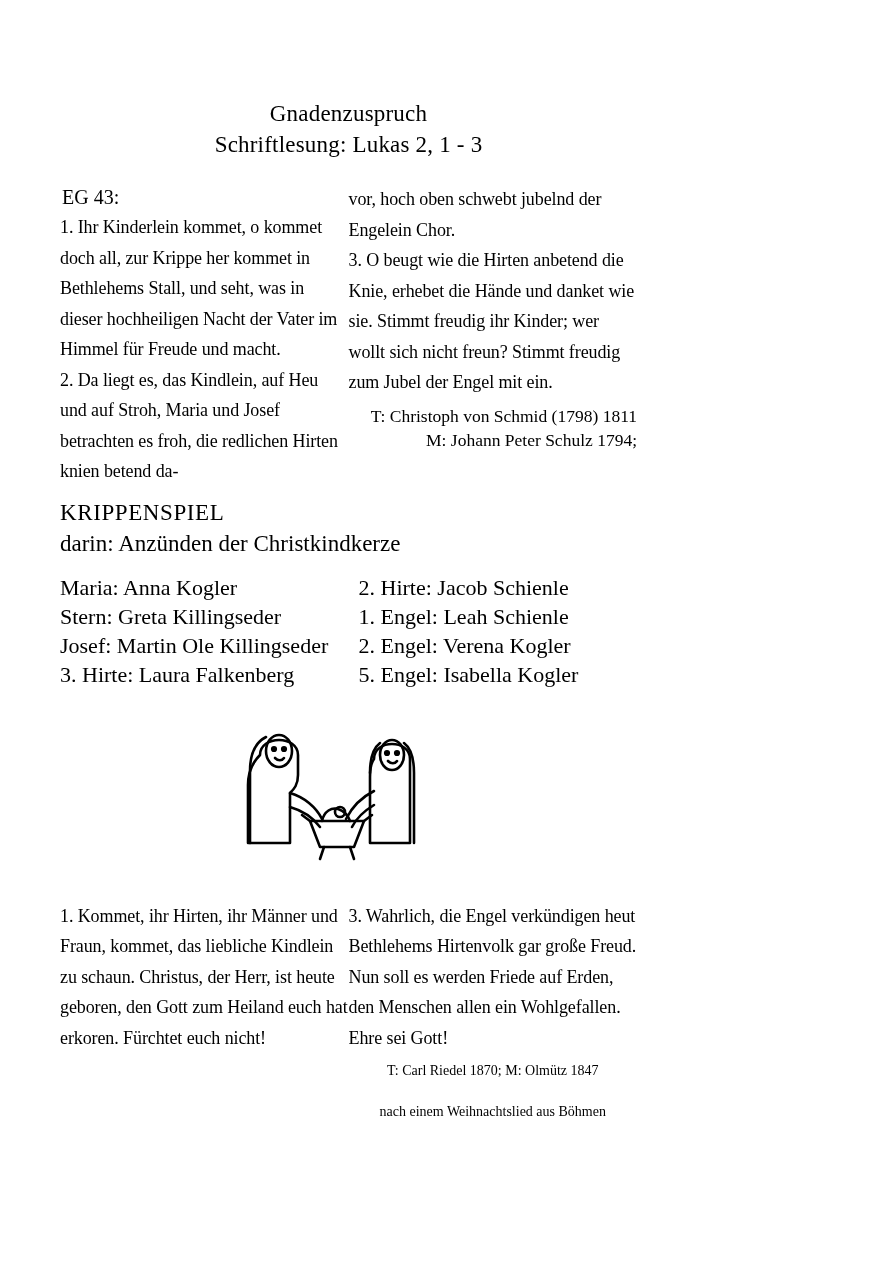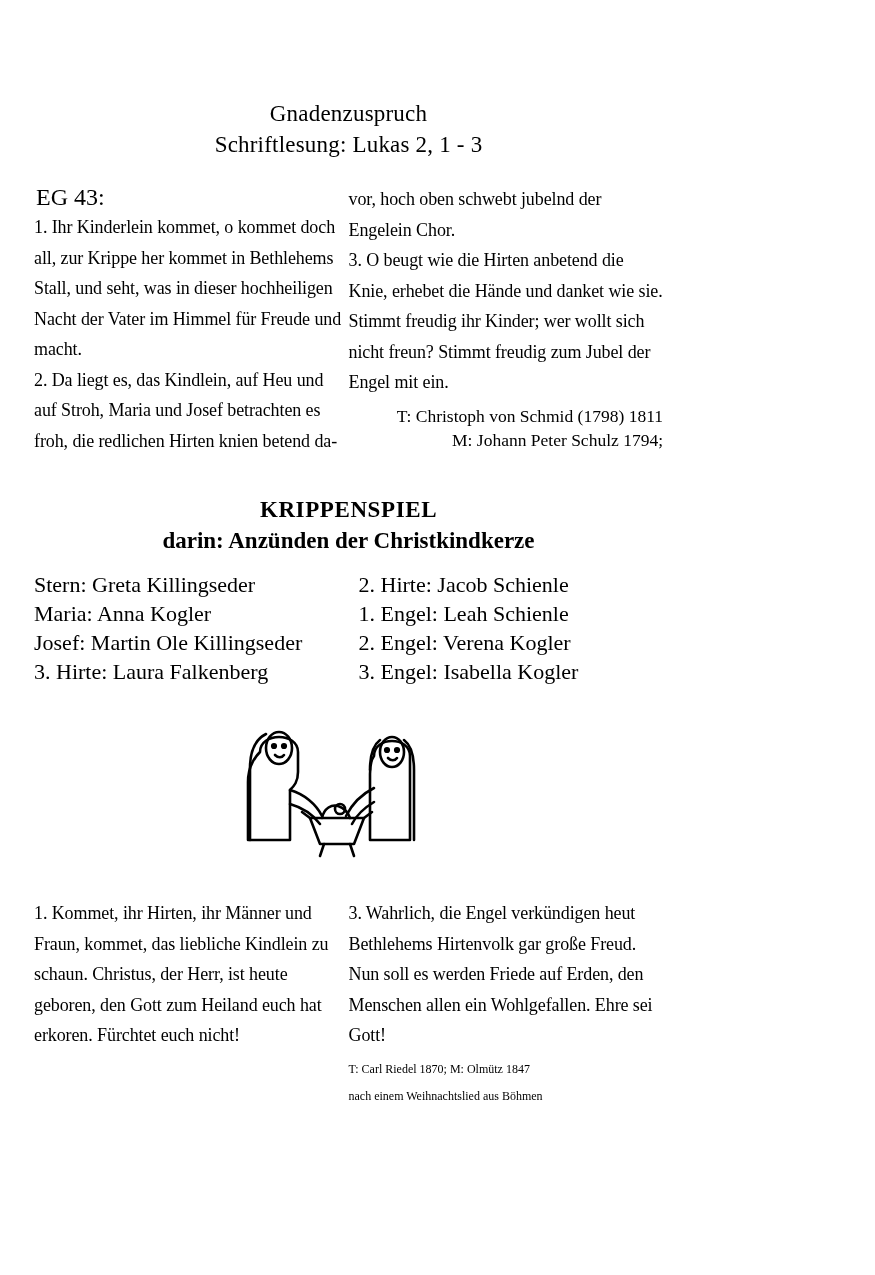--- a/index.html
+++ b/index.html
@@ -13,21 +13,21 @@
     font-family: "Liberation Serif", serif;
     color: #000000;
     position: relative;
     overflow: hidden;
   }
   .page {
     position: relative;
     width: 697px;
     height: 1275px;
     box-sizing: border-box;
-    padding: 0 34px;
+    padding: 0 60px;
   }
 
   
   .header {
     text-align: center;
     padding-top: 98px;
   }
   .header .line {
     font-size: 23px;
     line-height: 31px;
@@ -40,48 +40,48 @@
     justify-content: space-between;
     align-items: flex-start;
   }
   .col {
     width: 355px;
   }
   .col-left { width: 360px; }
   .col-right { width: 360px; }
 
   .song-label {
-    font-size: 24px;
+    font-size: 20px;
     line-height: 26px;
     margin-left: 2px;
     margin-bottom: 2px;
   }
   .verse {
     font-weight: normal;
     font-size: 18px;
     line-height: 30.5px;
     letter-spacing: -0.1px;
   }
   .credits {
     font-size: 17.5px;
     line-height: 24px;
     text-align: right;
     margin-top: 6px;
   }
   .credits-c {
-    font-size: 12px;
+    font-size: 14px;
     line-height: 24px;
+    text-align: center;
     margin-top: 6px;
   }
 
   
   .krippen {
-    text-align: center;
-    margin-top: 38px;
-    font-weight: bold;
+    text-align: left;
+    margin-top: 10px;
   }
   .krippen .title {
     font-size: 23px;
     line-height: 31px;
     letter-spacing: 0.6px;
   }
   .krippen .sub {
     font-size: 23px;
     line-height: 31px;
   }
@@ -137,30 +137,30 @@
     </div>
   </div>
 
   <div class="krippen">
     <div class="title">KRIPPENSPIEL</div>
     <div class="sub">darin: Anzünden der Christkindkerze</div>
   </div>
 
   <div class="cast">
     <div class="cast-col">
+      <div class="cast-row">Maria: Anna Kogler</div>
       <div class="cast-row">Stern: Greta Killingseder</div>
-      <div class="cast-row">Maria: Anna Kogler</div>
       <div class="cast-row">Josef: Martin Ole Killingseder</div>
       <div class="cast-row">3. Hirte: Laura Falkenberg</div>
     </div>
     <div class="cast-col right">
       <div class="cast-row">2. Hirte: Jacob Schienle</div>
       <div class="cast-row">1. Engel: Leah Schienle</div>
       <div class="cast-row">2. Engel: Verena Kogler</div>
-      <div class="cast-row">3. Engel: Isabella Kogler</div>
+      <div class="cast-row">5. Engel: Isabella Kogler</div>
     </div>
   </div>
 
   <div class="illus">
     <svg width="250" height="150" viewBox="0 0 250 150" xmlns="http://www.w3.org/2000/svg">
       <g fill="none" stroke="#000000" stroke-width="2.6" stroke-linejoin="round" stroke-linecap="round">
 
         <path d="M36 40 C36 20, 74 20, 74 40 L74 60 C74 70, 70 74, 66 78 L66 128 L24 128 L24 70 C24 58, 28 48, 36 40 Z"></path>
 
         <ellipse cx="55" cy="36" rx="13" ry="16"></ellipse>
@@ -196,17 +196,17 @@
     </svg>
   </div>
 
   <div class="cols bottom">
     <div class="col col-left">
       <div class="verse" style="white-space:pre-line;">1. Kommet, ihr Hirten, ihr Männer und Fraun, kommet, das liebliche Kindlein zu schaun. Christus, der Herr, ist heute geboren, den Gott zum Heiland euch hat erkoren. Fürchtet euch nicht!</div>
     </div>
     <div class="col col-right">
       <div class="verse" style="white-space:pre-line;">3. Wahrlich, die Engel verkündigen heut Bethlehems Hirtenvolk gar große Freud. Nun soll es werden Friede auf Erden, den Menschen allen ein Wohlgefallen. Ehre sei Gott!</div>
       <div class="credits-c">T: Carl Riedel 1870; M: Olmütz 1847</div>
-      <div class="credits-c" style="margin-top:3px;font-family:Liberation Serif, serif;">nach einem Weihnachtslied aus Böhmen</div>
+      <div class="credits-c" style="margin-top:17px;font-family:Liberation Serif, serif;">nach einem Weihnachtslied aus Böhmen</div>
     </div>
   </div>
 
 </div>
 
 </body></html>

